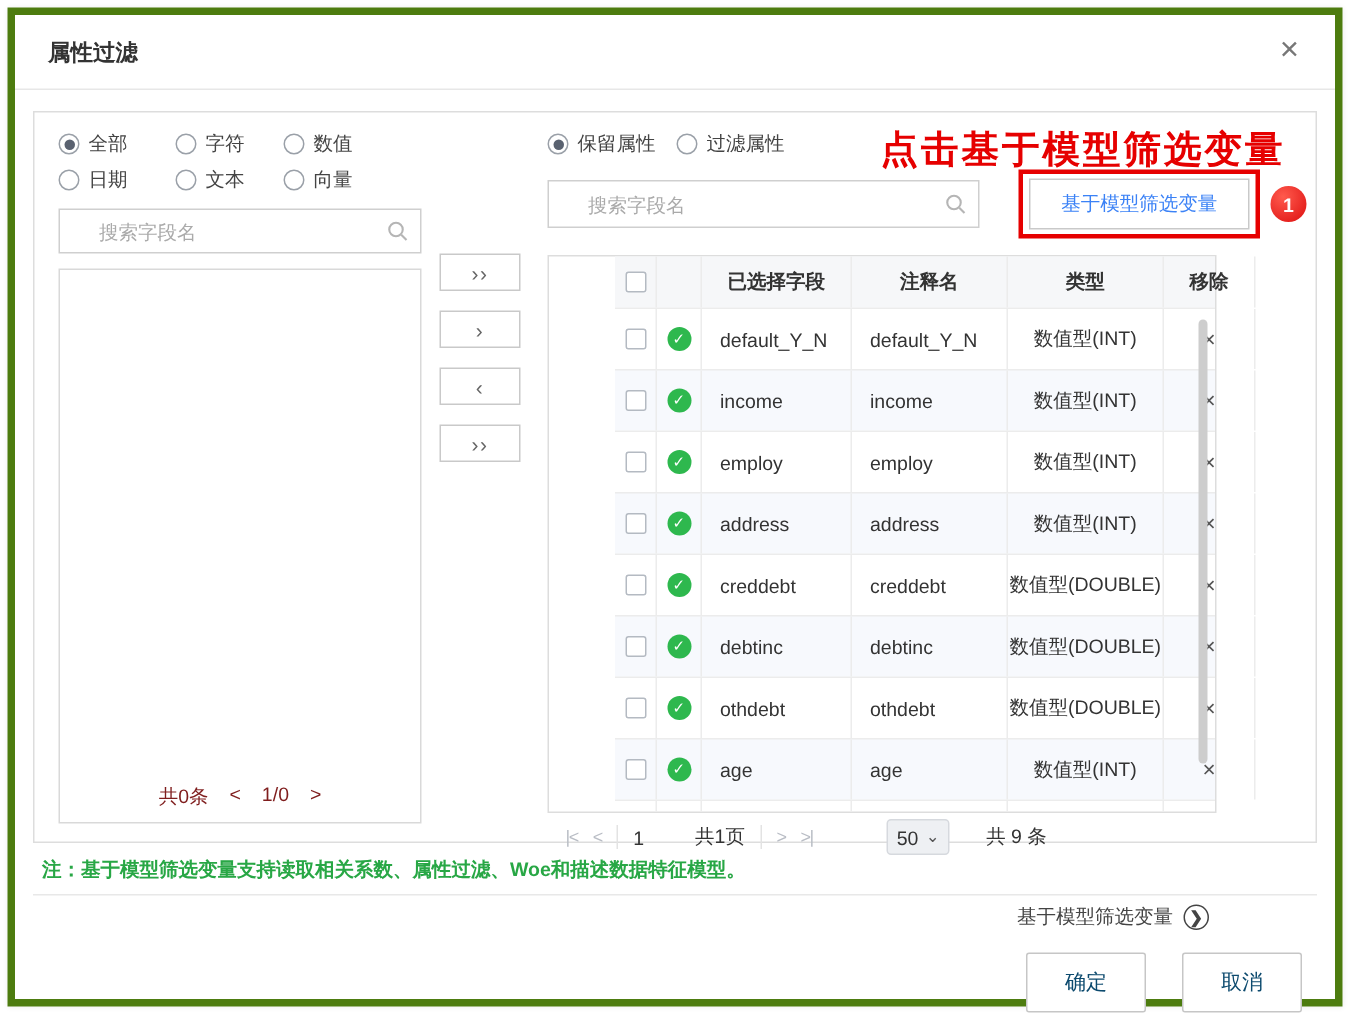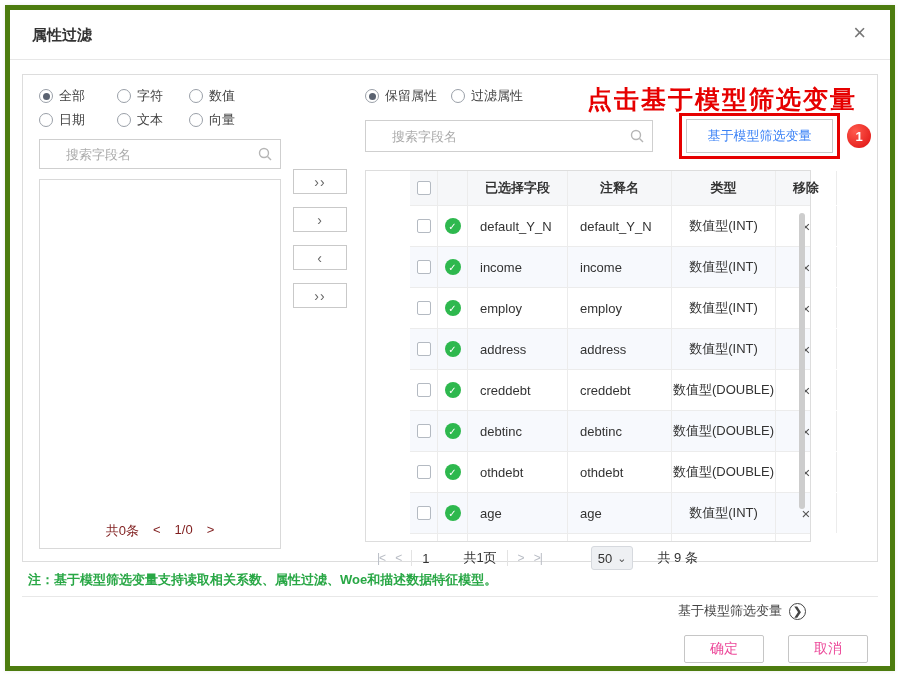--- a/index.html
+++ b/index.html
@@ -61,21 +61,21 @@
   .pg-sep { width: 1px; height: 16px; background: #e3e3e3; }
   .pg-size { background: #eef0f3; border: 1px solid #d6d9de; border-radius: 3px; height: 24px; padding: 0 6px; display: flex; align-items: center; gap: 5px; cursor: pointer; margin-left: 39px; }
   .pg-size .caret { font-size: 11px; color: #555; line-height: 0.4; }
   .pg-total { margin-left: 14px; }
 
   .note { margin-top: 9px; padding-left: 6px; font-size: 13px; font-weight: 600; color: #28a745; }
   .divider { margin-top: 7px; border-top: 1px solid #e8e8e8; }
   .help-row { margin-top: 5px; display: flex; justify-content: flex-end; padding-right: 72px; align-items: center; gap: 7px; font-size: 13px; color: #444; cursor: pointer; }
   .help-icon { width: 17px; height: 17px; border: 1.5px solid #444; border-radius: 50%; display: inline-flex; align-items: center; justify-content: center; font-size: 11px; font-weight: bold; color: #444; }
   .btn-row { margin-top: 15px; display: flex; justify-content: flex-end; gap: 24px; padding-right: 10px; }
-  .btn { width: 80px; height: 28px; background: #fff; border: 1px solid #c6c6c6; border-radius: 2px; font-size: 14px; color: #ec4899; cursor: pointer; font-family: inherit; }
+  .btn { width: 80px; height: 40px; background: #fff; border: 1px solid #c6c6c6; border-radius: 2px; font-size: 14px; color: #0c4a6e; cursor: pointer; font-family: inherit; }
   svg.mag { flex: 0 0 14px; }
 </style>
 </head>
 <body>
 
 <div class="dialog">
   <div class="dlg-header">
     <span class="dlg-title">属性过滤</span>
     <span class="dlg-close">×</span>
   </div>

